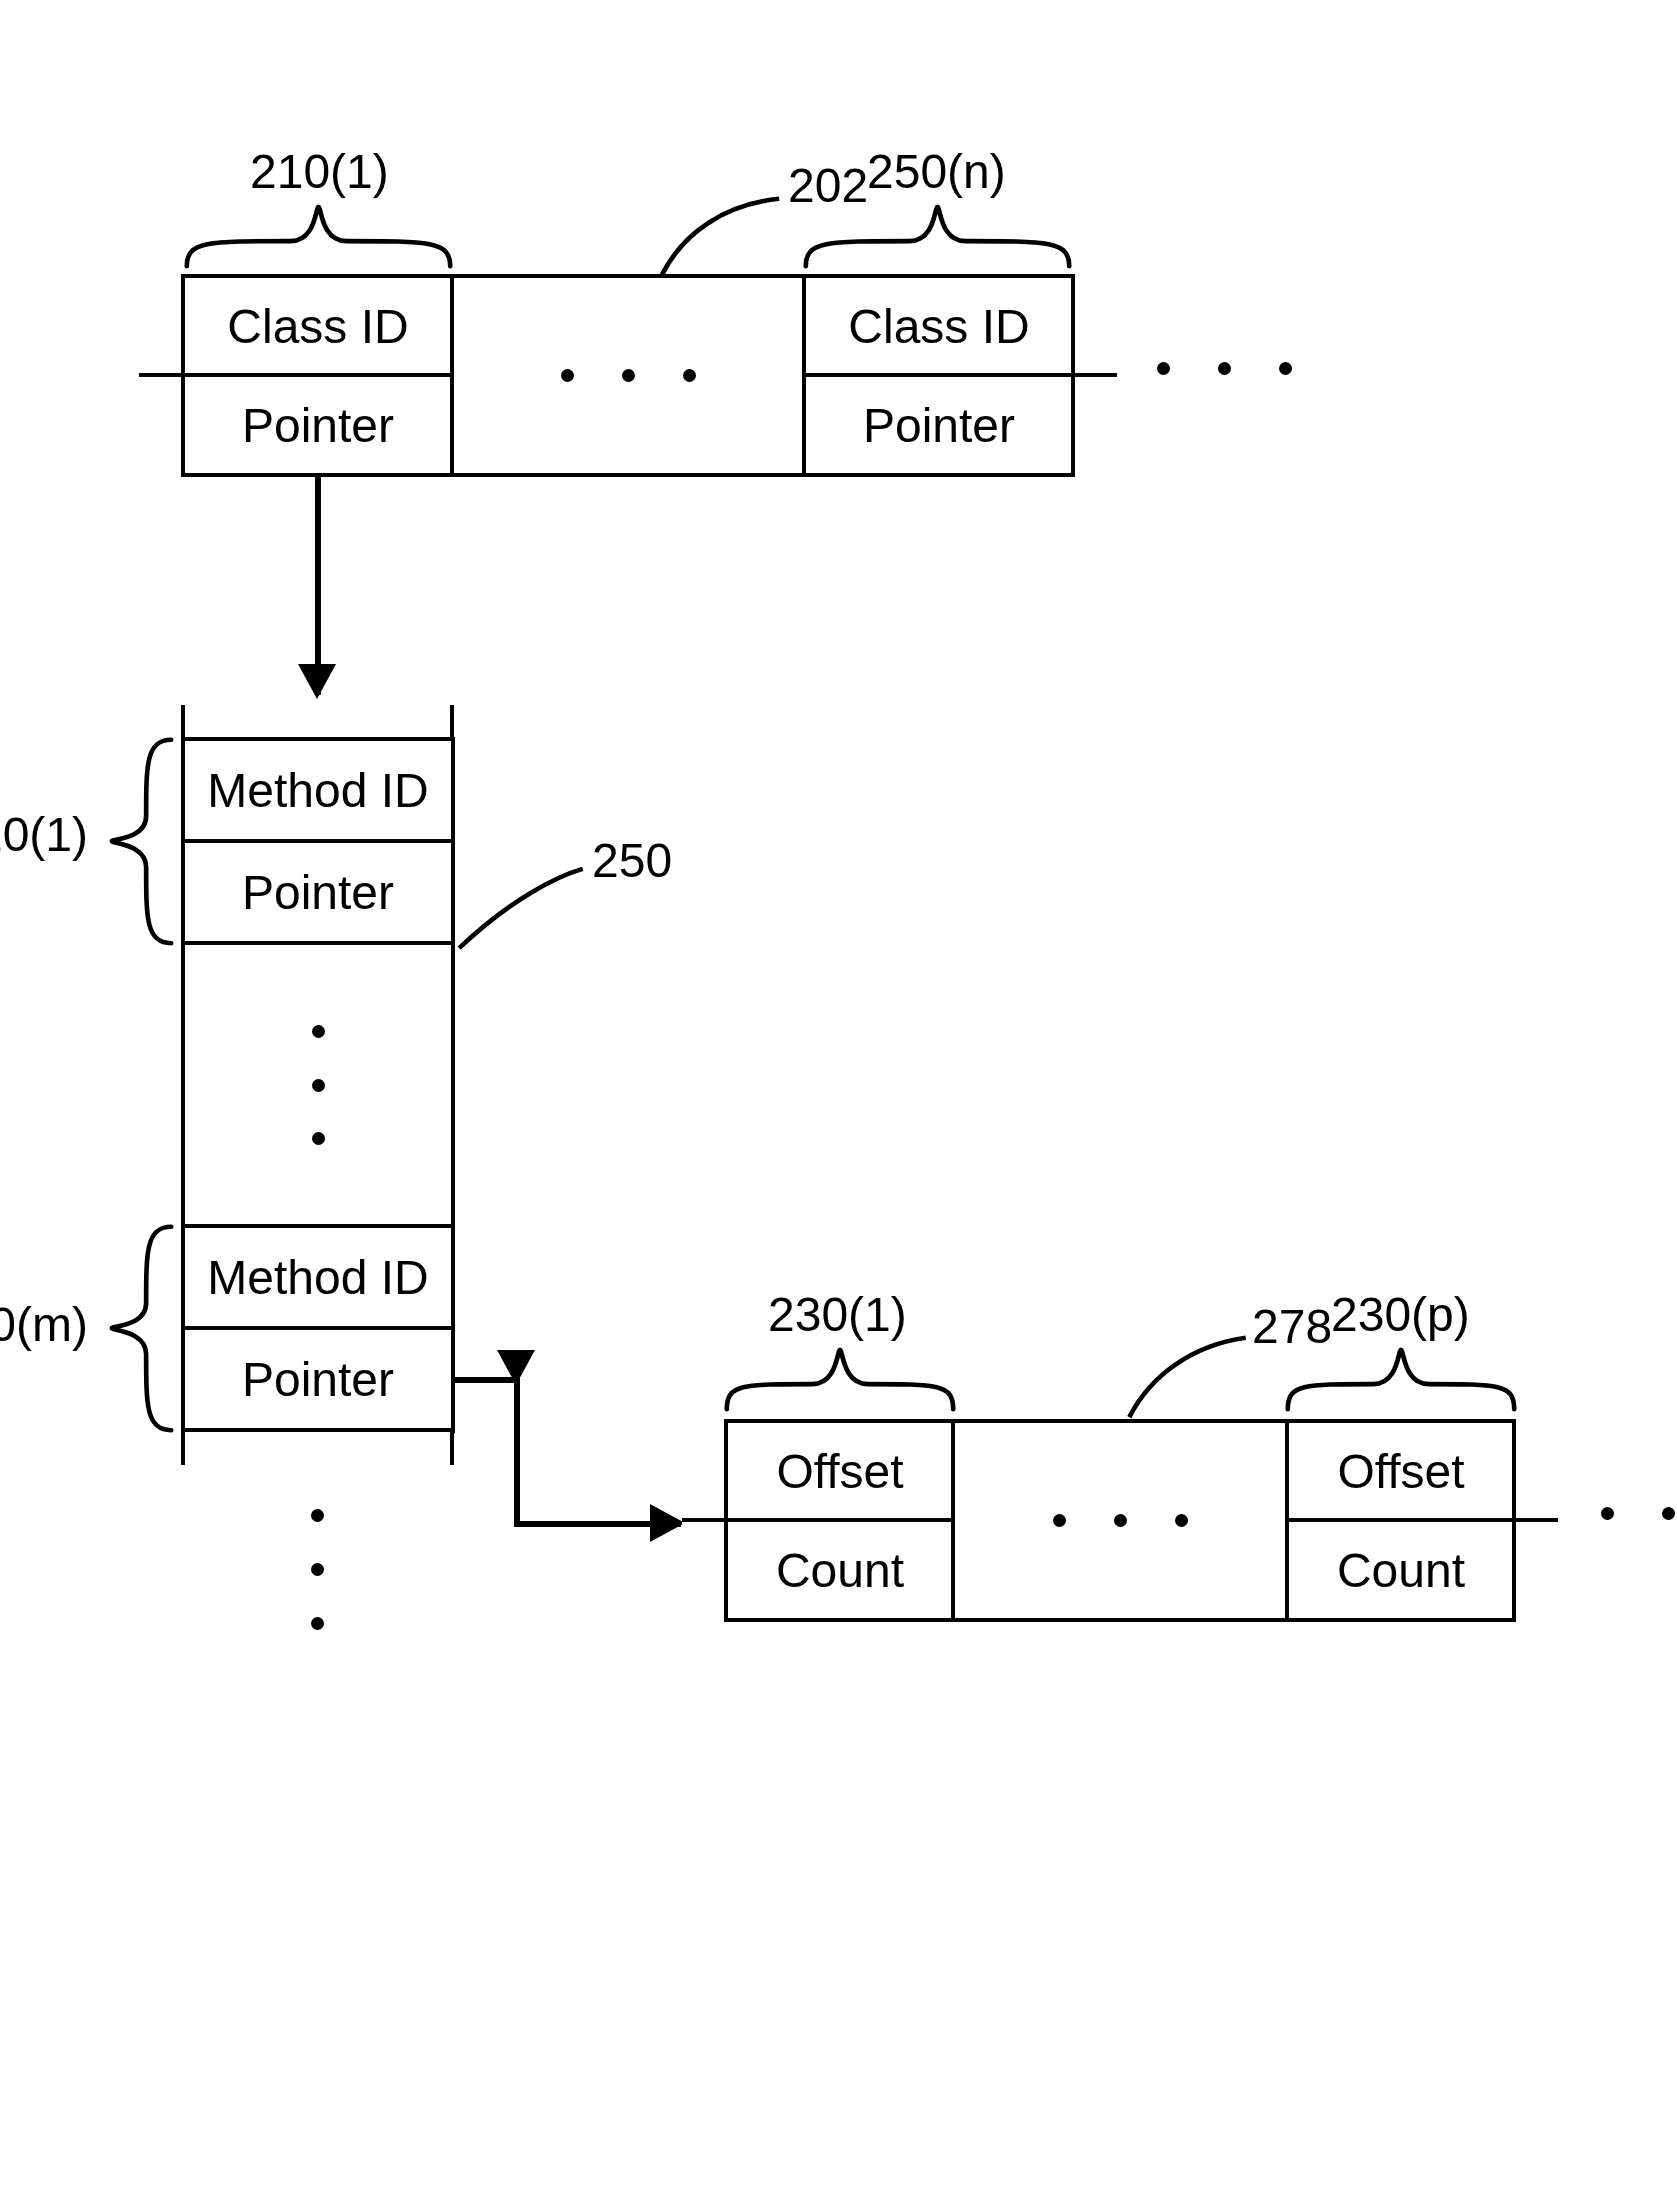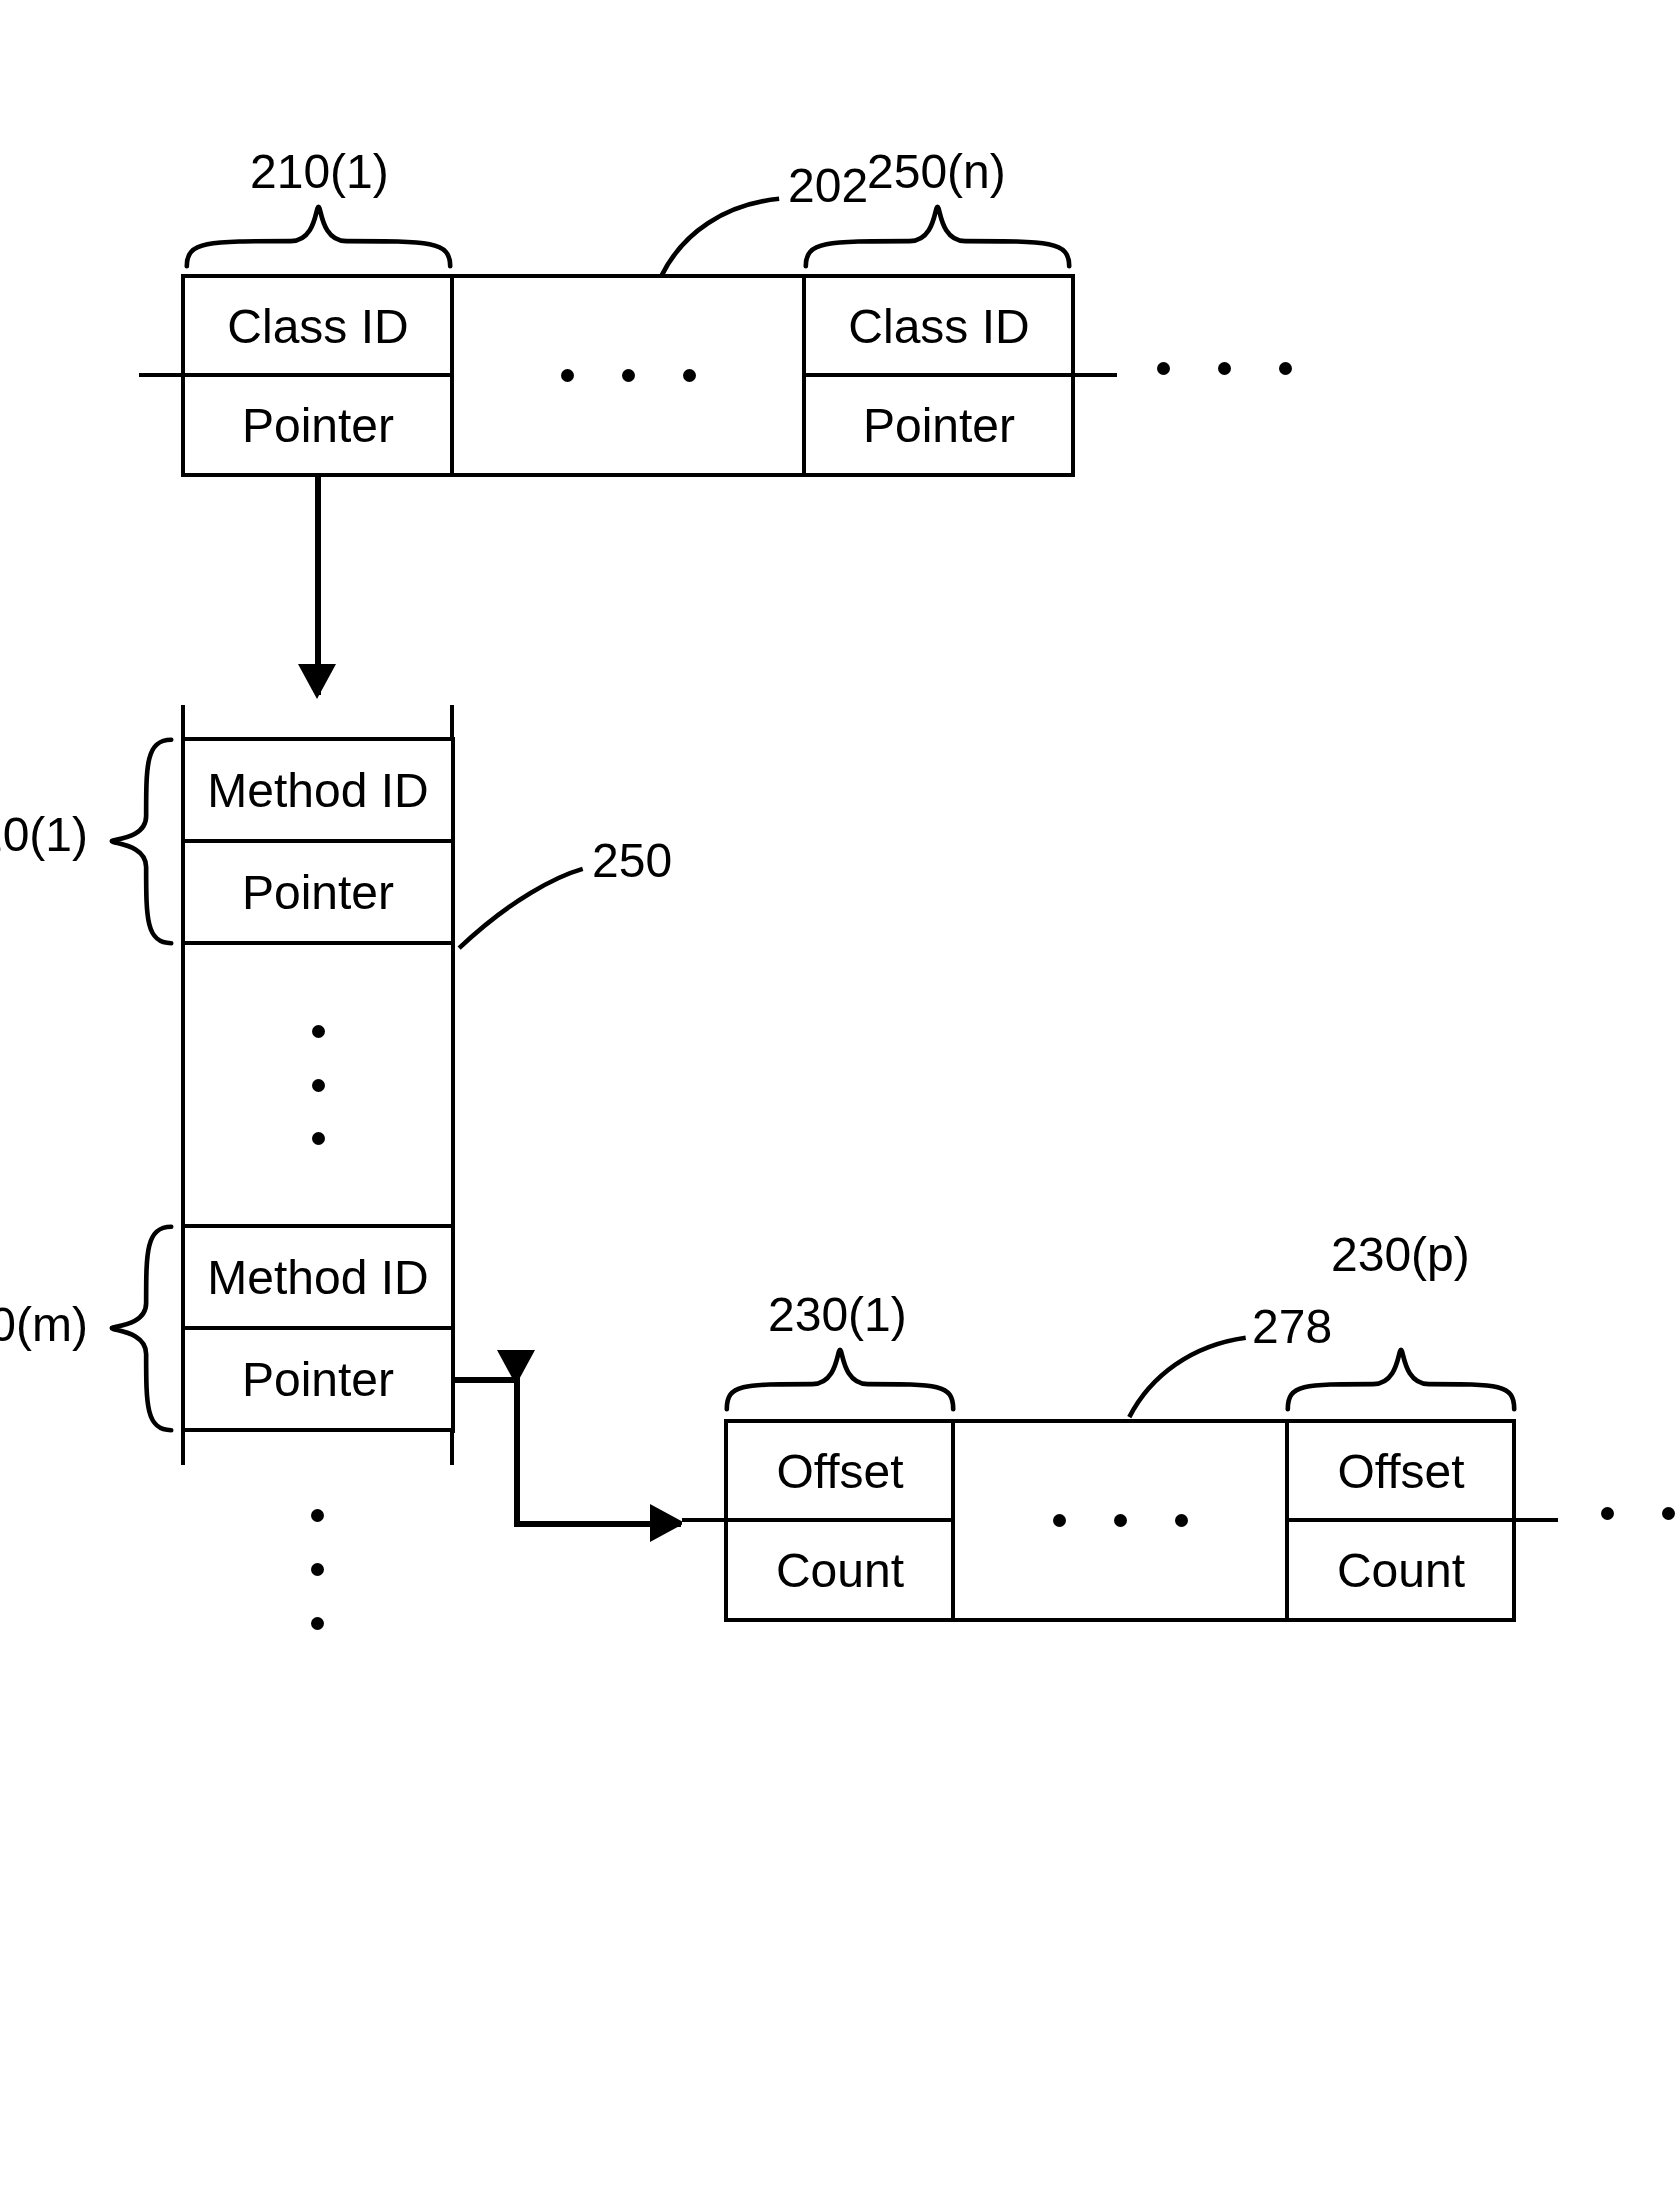--- a/index.html
+++ b/index.html
@@ -259,21 +259,21 @@
       <path d="M3,67 C3,40 20,40 95,40 C122,40 122,3 125,3 C128,3 128,40 155,40 C230,40 247,40 247,67"></path>
     </svg>
   </div>
   <div class="label" style="left:768px; top:1287px;text-align:right;">230(1)</div>
 
   <div class="brace" style="left:1285px; top:1347px; width:232px; height:65px;">
     <svg viewBox="0 0 250 70" preserveAspectRatio="none">
       <path d="M3,67 C3,40 20,40 95,40 C122,40 122,3 125,3 C128,3 128,40 155,40 C230,40 247,40 247,67"></path>
     </svg>
   </div>
-  <div class="label" style="left:1331px; top:1227px;">230(p)</div>
+  <div class="label" style="left:1331px; top:1287px;">230(p)</div>
 
   <div class="leader" style="left:1127px; top:1334px; width:121px; height:85px;">
     <svg viewBox="0 0 130 92">
         <path d="M2,90 C25,45 70,12 128,4"></path>
       </svg>
   </div>
   <div class="label" style="left:1252px; top:1299px;">278</div>
 
 
 </div>

